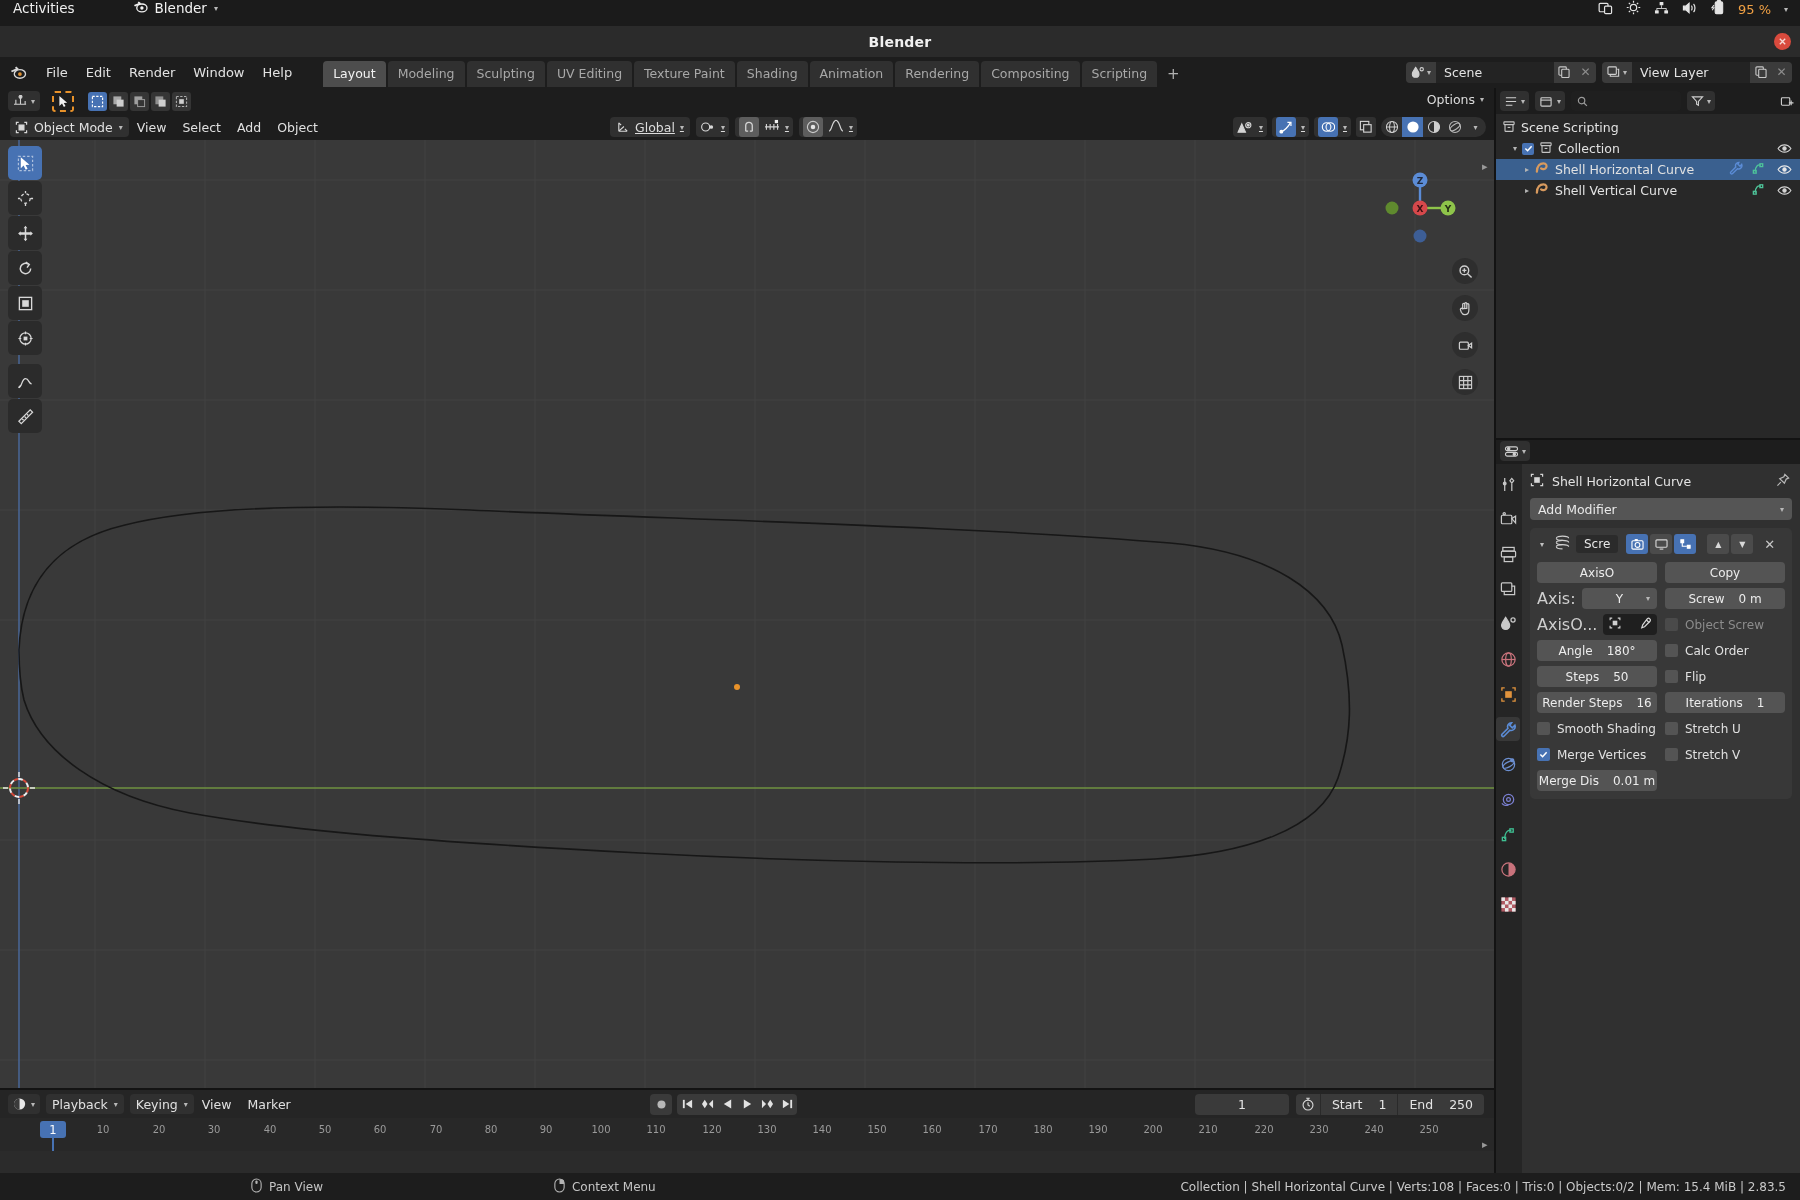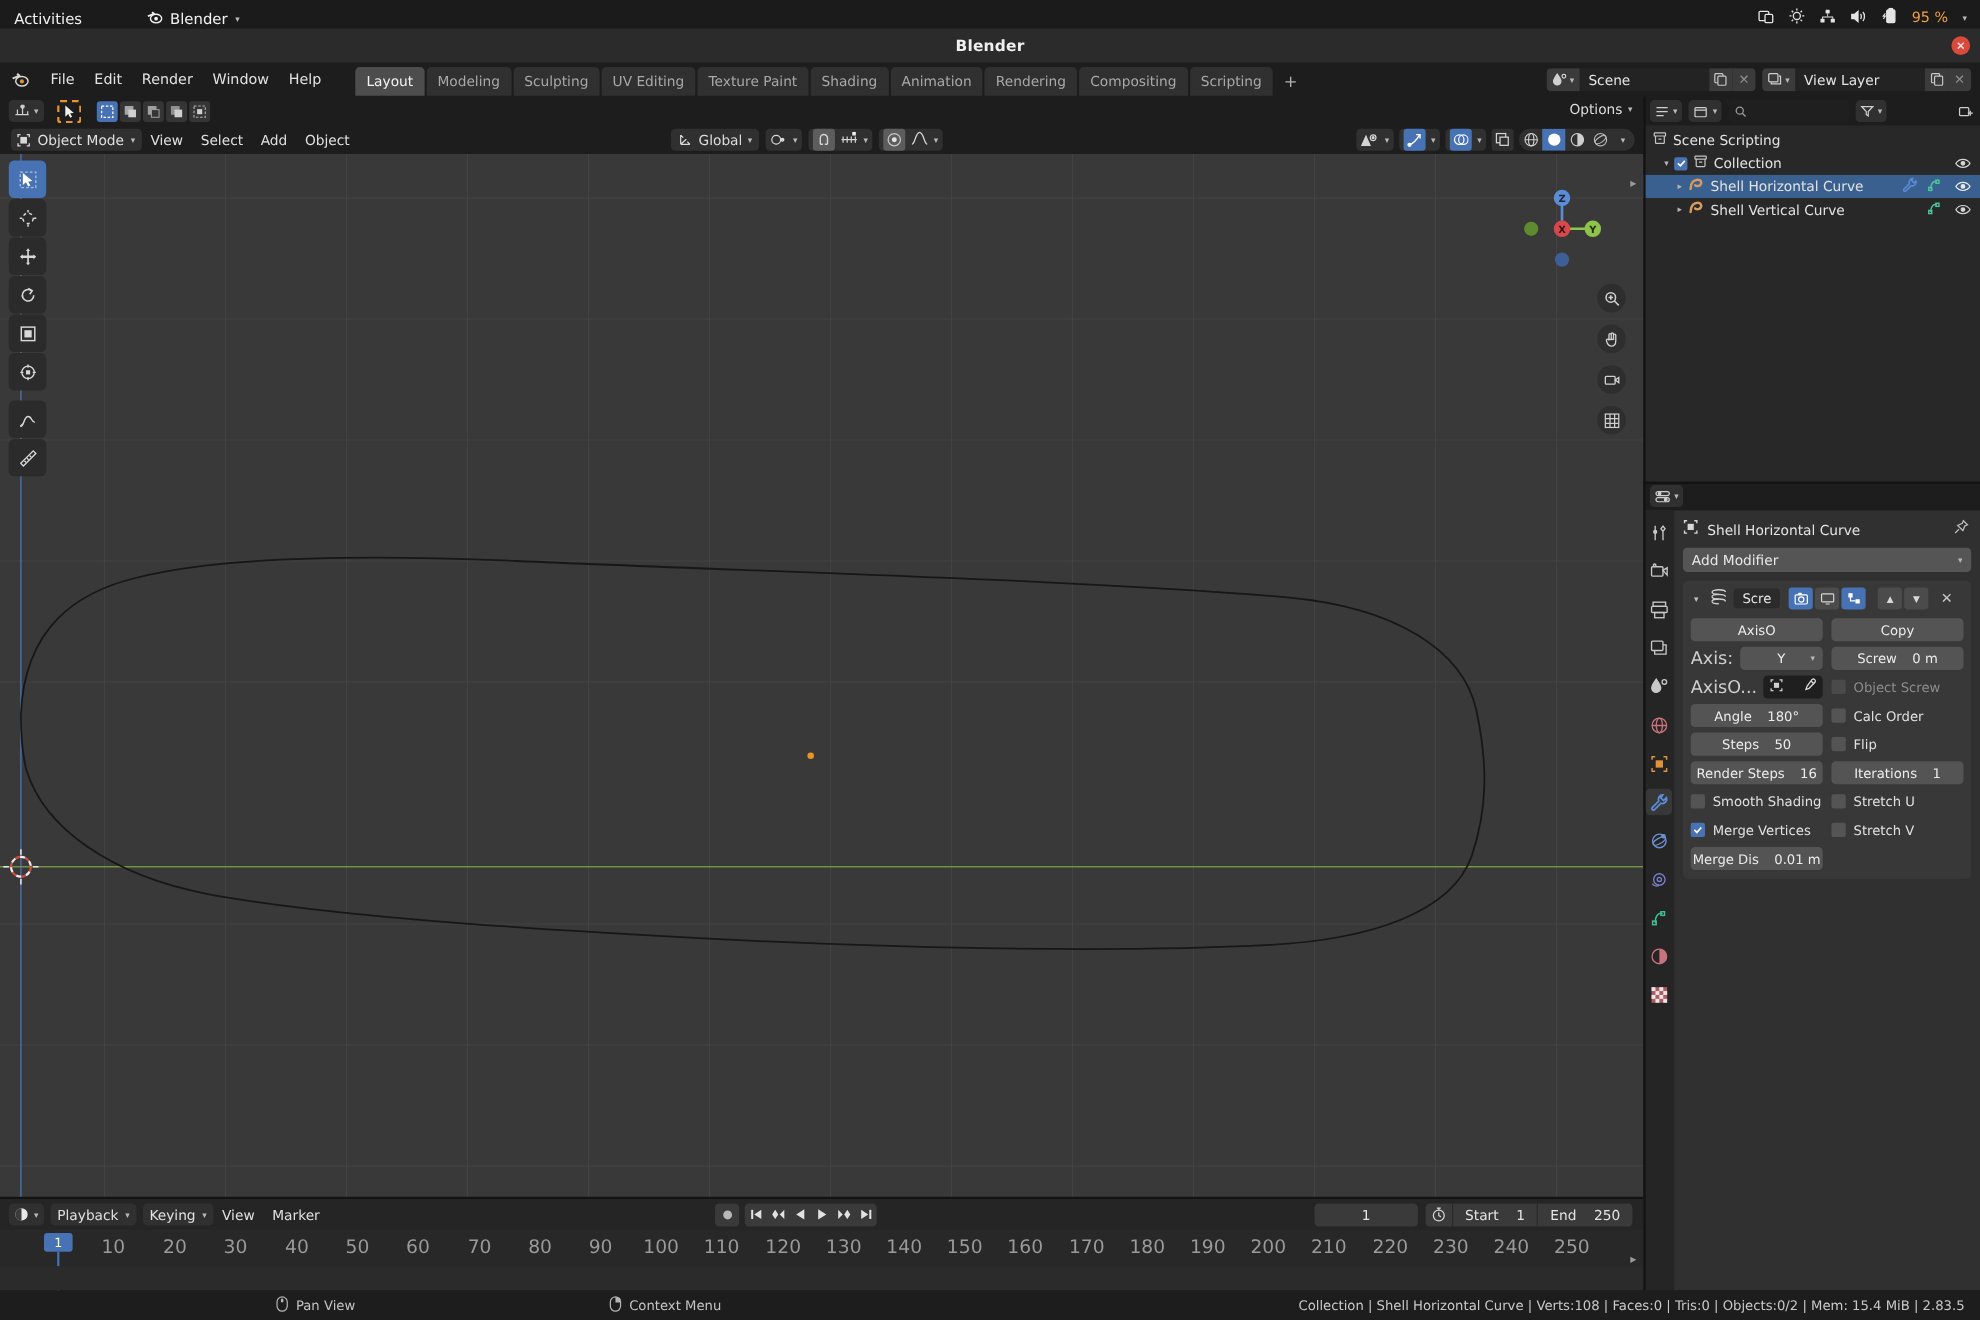--- a/index.html
+++ b/index.html
@@ -9,21 +9,21 @@
     font-family: "DejaVu Sans", "Liberation Sans", sans-serif;
     font-size: 13px;
     color: #e6e6e6;
     overflow: hidden;
   }
   .app { position: relative; width: 1800px; height: 1200px; }
 
   
   .gnome-bar {
     position: absolute; top: 0; left: 0; width: 1800px; height: 26px;
-    background: #1b1b1b; display: flex; align-items: flex-end;
+    background: #1b1b1b; display: flex; align-items: flex-start;
     font-size: 13.5px; color: #e8e8e8;
   }
   .gnome-activities { margin-left: 13px; font-size: 13.5px; color: #efefef; }
   .gnome-appmenu { display: flex; align-items: center; gap: 7px; margin-left: 58px; }
   .gnome-appname { font-size: 13.5px; color: #f2f2f2; }
   .gnome-clock {
     position: absolute; left: 0; right: 0; text-align: center;
     font-size: 13.5px; color: #f0f0f0; pointer-events: none;
     display: flex; align-items: center; justify-content: center; gap: 9px;
   }
@@ -99,21 +99,21 @@
     border-radius: 3px; display:flex;align-items:center;justify-content:center;
   }
   .mode-dd {
     display:flex; align-items:center; gap:6px; margin-left: 10px; height: 20px;
     padding: 0 6px 0 5px; background:#303030; border-radius:4px; font-size:12.5px; color:#e0e0e0;
   }
   .vp-menu { padding: 2px 8px; font-size:12.5px; color:#e0e0e0; }
   .vp-center-tools { position:absolute; left: 610px; display:flex; align-items:center; gap:6px; }
   .pill {
     display:flex;align-items:center;gap:5px;height:20px;padding:0 6px;
-    background:#303030;border-radius:4px;font-size:12.5px;color:#dcdcdc;
+    background:#303030;border-radius:4px;font-size:12.5px;color:#dcdcdc;text-decoration:underline;
   }
   .pill.small { padding: 0 4px; }
   .chev { font-size: 8px; color:#b8b8b8; }
   .options-btn {
     position:absolute; right:10px; display:flex;align-items:center;gap:5px;
     font-size:12.5px;color:#dcdcdc;
   }
   .vp-right-tools { position:absolute; right: 8px; display:flex; align-items:center; gap:5px; }
   .sq-btn { width:20px;height:20px;background:#303030;border-radius:3px;display:flex;align-items:center;justify-content:center; }
   .sq-btn.on { background:#4772b3; }
@@ -158,21 +158,21 @@
   .tl-playgroup { position:absolute; left: 650px; display:flex;align-items:center;gap:5px; }
   .tl-rec { width:22px;height:21px;background:#3a3a3a;border-radius:4px;display:flex;align-items:center;justify-content:center; }
   .tl-pbtns { display:flex; background:#3a3a3a; border-radius:4px; overflow:hidden; }
   .tl-pb { width:20px;height:21px;display:flex;align-items:center;justify-content:center; }
   .tl-frames { position:absolute; right: 10px; display:flex; align-items:center; gap:7px; }
   .tl-fnum { width:94px;height:21px;background:#3a3a3a;border-radius:4px;display:flex;align-items:center;justify-content:center;font-size:12.5px;color:#e4e4e4; }
   .tl-range { display:flex;align-items:center;background:#3a3a3a;border-radius:4px;height:21px; overflow:hidden;}
   .tl-rangeico { width:24px;height:21px;display:flex;align-items:center;justify-content:center;}
   .tl-rangefld { display:flex;align-items:center;gap:16px;padding:0 11px;height:21px;font-size:12.5px;color:#e4e4e4; border-left:1px solid #2a2a2a;}
   .tl-ruler { position:absolute; top:28px; left:0; width:1494px; height:33px; background:#282828; }
-  .tl-tick { position:absolute; top:6px; font-size:17px; color:#9a9a9a; transform: translateX(-50%); }
+  .tl-tick { position:absolute; top:6px; font-size:10px; color:#9a9a9a; transform: translateX(-50%); }
   .tl-playhead {
     position:absolute; top:3px; width:26px;height:17px;background:#4772b3;border-radius:3px;
     display:flex;align-items:center;justify-content:center;font-size:11.5px;color:#fff;
   }
   .tl-playline { position:absolute; top:20px; width:2px; height:42px; background:#4772b3; }
   .tl-body { position:absolute; top:61px; left:0; width:1494px; height:22px; background:#2b2b2b; }
 
   
   .right-col { position: absolute; top: 88px; right: 0; width: 306px; height: 1085px; }
   

